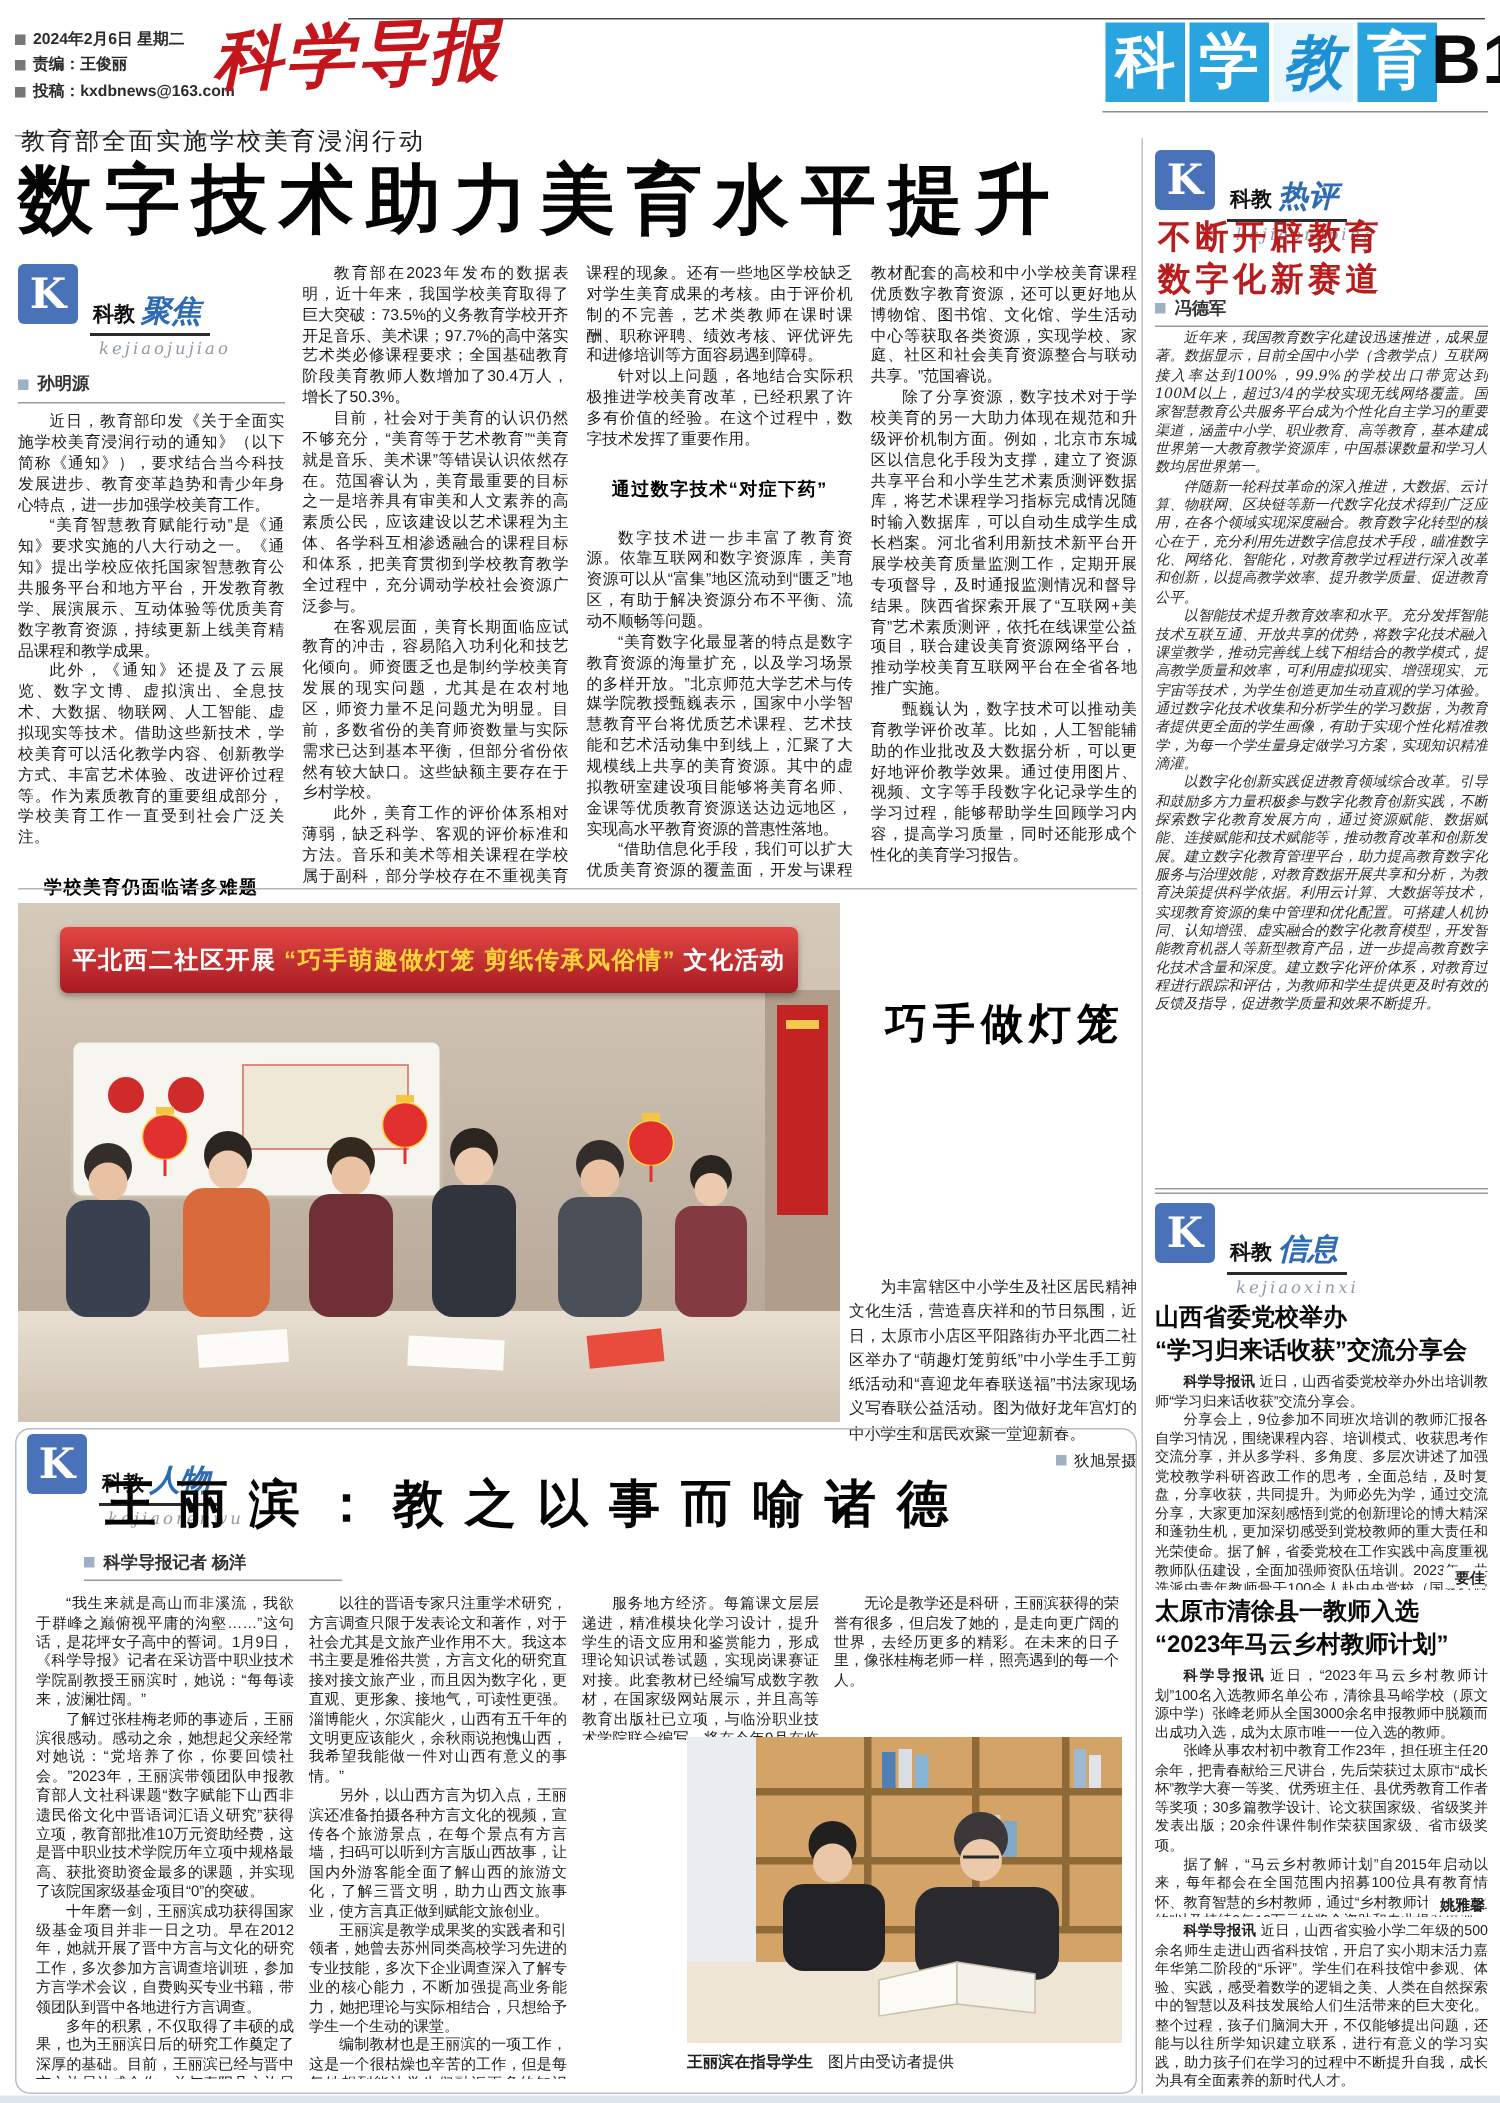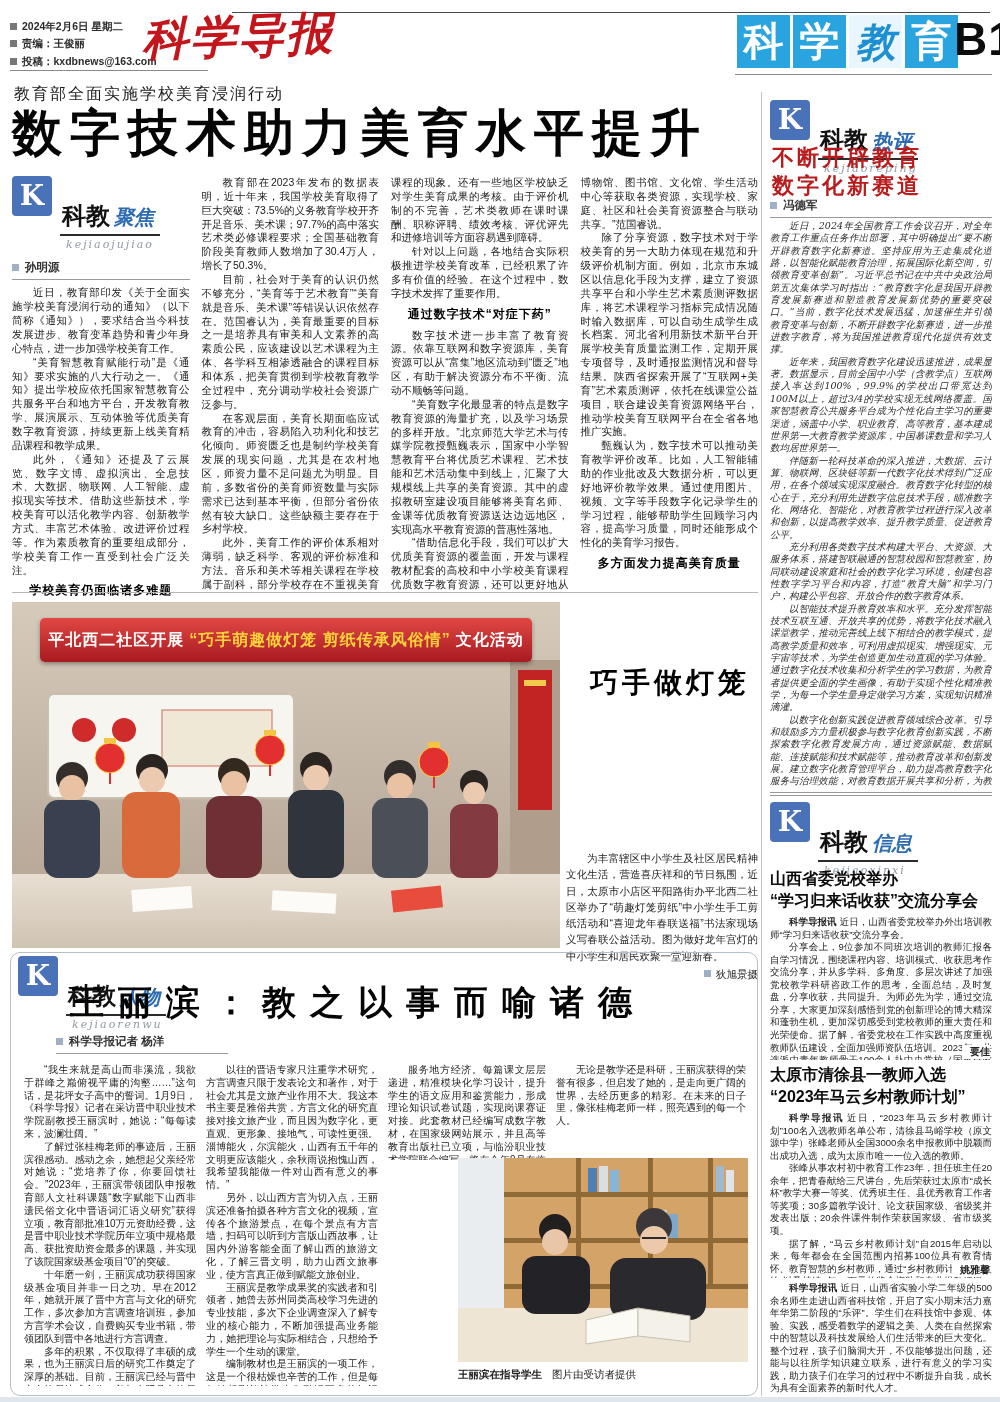--- a/index.html
+++ b/index.html
@@ -3,54 +3,54 @@
 <meta charset="utf-8">
 <style>
   * { margin:0; padding:0; box-sizing:border-box; }
   html,body { width:1000px; }
   body { position:relative; height:1402px; background:#fff; overflow:hidden;
          font-family:"Liberation Sans","DejaVu Sans",sans-serif; color:#151515; }
   .abs { position:absolute; }
 
   
   .top-rule { left:232px; top:12px; width:758px; height:1px; background:#4a4a4a; }
-  .date-block { left:10px; top:18px; width:198px; border-bottom:1px solid #8a8a8a; padding-bottom:0; }
+  .date-block { left:10px; top:18px; width:198px; border-bottom:1px solid #8a8a8a; padding-bottom:20px; }
   .hdr-line { display:flex; align-items:center; gap:5px; font-size:10.5px; line-height:1.65; font-weight:700; color:#2b2b2b; }
   .sq { display:inline-block; width:7px; height:7px; background:#9fb0c4; flex:0 0 auto; }
   .sq.dark { background:#777; }
   .masthead { left:142px; top:6px; font-family:"DejaVu Serif",serif; font-style:italic; font-weight:bold;
               font-size:46px; color:#c3151c; transform:rotate(-2deg); letter-spacing:2px; }
   .ed-blocks { left:737px; top:15px; display:flex; gap:3px; }
   .eb { width:53px; height:53px; text-align:center; line-height:53px; font-size:40px; font-weight:900;
         background:#29a4de; color:#fff; }
   .eb.alt { background:#eaf6fd; color:#1d8fd2; font-family:"DejaVu Serif",serif; font-style:italic; }
   .page-no { left:954px; top:12px; font-size:46px; font-weight:900; color:#0d0d0d; letter-spacing:1px; }
   .hdr-rule2 { left:735px; top:74px; width:257px; height:1px; background:#8d8d8d; }
 
   
   .badge { display:flex; align-items:flex-start; gap:8px; }
   .badge-k { width:40px; height:40px; border-radius:4px; background:#4a72b8; color:#fff; text-align:center;
              line-height:40px; font-family:"DejaVu Serif",serif; font-weight:bold; font-size:28px; }
   .badge-title { display:flex; align-items:baseline; gap:4px; border-bottom:2px solid #2b2b2b; padding:4px 6px 2px 2px; width:fit-content; }
-  .bt-prefix { font-size:24px; font-weight:800; color:#111;margin-top:20px; }
+  .bt-prefix { font-size:14px; font-weight:800; color:#111;margin-top:20px; }
   .bt-script { font-size:20px; font-weight:bold; font-style:italic; color:#2d6bb2; font-family:"DejaVu Serif",serif; }
   .badge-pinyin { font-size:11px; color:#909aa6; font-style:italic; font-family:"DejaVu Serif",serif; letter-spacing:2px; padding:2px 0 0 6px; }
 
   .byline { display:flex; align-items:center; gap:6px; font-size:11.5px; font-weight:700; color:#333;
             border-bottom:1px solid #9a9a9a; padding-bottom:4px; }
 
   
   .kicker { left:14px; top:84px; font-size:16px; letter-spacing:2px; color:#1c1c1c; }
   .headline { left:12px; top:100px; width:752px; font-size:50px; font-weight:900; letter-spacing:8px; color:#050505; white-space:nowrap; }
   .main-cols { left:12px; top:176px; width:746px; height:424px; column-count:4; column-gap:12px;
                font-size:10.5px; line-height:1.32; text-align:justify; overflow:hidden; color:#1a1a1a; }
   .main-cols .badge { margin-bottom:8px; }
   .main-cols .byline { margin-bottom:6px; }
   .blk-p { text-indent:2em; }
-  .blk-h { font-weight:800; text-align:center; font-size:12px; letter-spacing:1px; margin:6px 0; color:#000; }
+  .blk-h { font-weight:800; text-align:center; font-size:12px; letter-spacing:1px; margin:18px 0; color:#000; }
   .mid-rule { left:12px; top:592px; width:746px; height:1px; background:#b5b5b5; }
 
   
   .photo1 { left:12px; top:602px; width:548px; height:346px; overflow:hidden; }
   .photo1 svg { display:block; width:100%; height:100%; }
   .banner { left:40px; top:618px; width:492px; height:44px; background:linear-gradient(#e04744,#a81a20);
             border-radius:5px; display:flex; align-items:center; justify-content:center; gap:5px;
             font-size:16px; font-weight:800; color:#fff; letter-spacing:1px; box-shadow:0 2px 4px rgba(0,0,0,.35); }
   .banner .gold { color:#ffd43b; }
   .cap-title { left:590px; top:664px; font-size:28px; font-weight:900; letter-spacing:4px; color:#000; }
@@ -262,24 +262,22 @@
 <div class="abs rp-head">
   <div>不断开辟教育</div>
   <div>数字化新赛道</div>
 </div>
 <div class="abs rp-byline byline">
     <span class="sq"></span>
     <span>冯德军</span>
   </div>
 <div class="abs rp-body">
 
-<p>近日，2024年全国教育工作会议召开，对全年教育工作重点任务作出部署，其中明确提出“要不断开辟教育数字化新赛道。坚持应用为王走集成化道路，以智能化赋能教育治理，拓展国际化新空间，引领教育变革创新”。习近平总书记在中共中央政治局第五次集体学习时指出：“教育数字化是我国开辟教育发展新赛道和塑造教育发展新优势的重要突破口。”当前，数字化技术发展迅猛，加速催生并引领教育变革与创新，不断开辟数字化新赛道，进一步推进数字教育，将为我国推进教育现代化提供有效支撑。</p>
     <p>近年来，我国教育数字化建设迅速推进，成果显著。数据显示，目前全国中小学（含教学点）互联网接入率达到100%，99.9%的学校出口带宽达到100M以上，超过3/4的学校实现无线网络覆盖。国家智慧教育公共服务平台成为个性化自主学习的重要渠道，涵盖中小学、职业教育、高等教育，基本建成世界第一大教育教学资源库，中国慕课数量和学习人数均居世界第一。</p>
     <p>伴随新一轮科技革命的深入推进，大数据、云计算、物联网、区块链等新一代数字化技术得到广泛应用，在各个领域实现深度融合。教育数字化转型的核心在于，充分利用先进数字信息技术手段，瞄准数字化、网络化、智能化，对教育教学过程进行深入改革和创新，以提高教学效率、提升教学质量、促进教育公平。</p>
-    <p>充分利用各类数字技术构建大平台、大资源、大服务体系，搭建智联融通的智慧校园和智慧教室，协同联动建设家庭和社会的数字化学习环境，创建包容性数字学习平台和内容，打造“教育大脑”和学习门户，构建公平包容、开放合作的数字教育体系。</p>
     <p>以智能技术提升教育效率和水平。充分发挥智能技术互联互通、开放共享的优势，将数字化技术融入课堂教学，推动完善线上线下相结合的教学模式，提高教学质量和效率，可利用虚拟现实、增强现实、元宇宙等技术，为学生创造更加生动直观的学习体验。通过数字化技术收集和分析学生的学习数据，为教育者提供更全面的学生画像，有助于实现个性化精准教学，为每一个学生量身定做学习方案，实现知识精准滴灌。</p>
     <p>以数字化创新实践促进教育领域综合改革。引导和鼓励多方力量积极参与数字化教育创新实践，不断探索数字化教育发展方向，通过资源赋能、数据赋能、连接赋能和技术赋能等，推动教育改革和创新发展。建立数字化教育管理平台，助力提高教育数字化服务与治理效能，对教育数据开展共享和分析，为教育决策提供科学依据。利用云计算、大数据等技术，实现教育资源的集中管理和优化配置。可搭建人机协同、认知增强、虚实融合的数字化教育模型，开发智能教育机器人等新型教育产品，进一步提高教育数字化技术含量和深度。建立数字化评价体系，对教育过程进行跟踪和评估，为教师和学生提供更及时有效的反馈及指导，促进教学质量和效果不断提升。</p>
   </div>
 
 <div class="abs dbl-rule"></div>
 
 <div class="abs xx-badge badge">
   <div class="badge-k">K</div>
   <div>
     <div class="badge-title">

